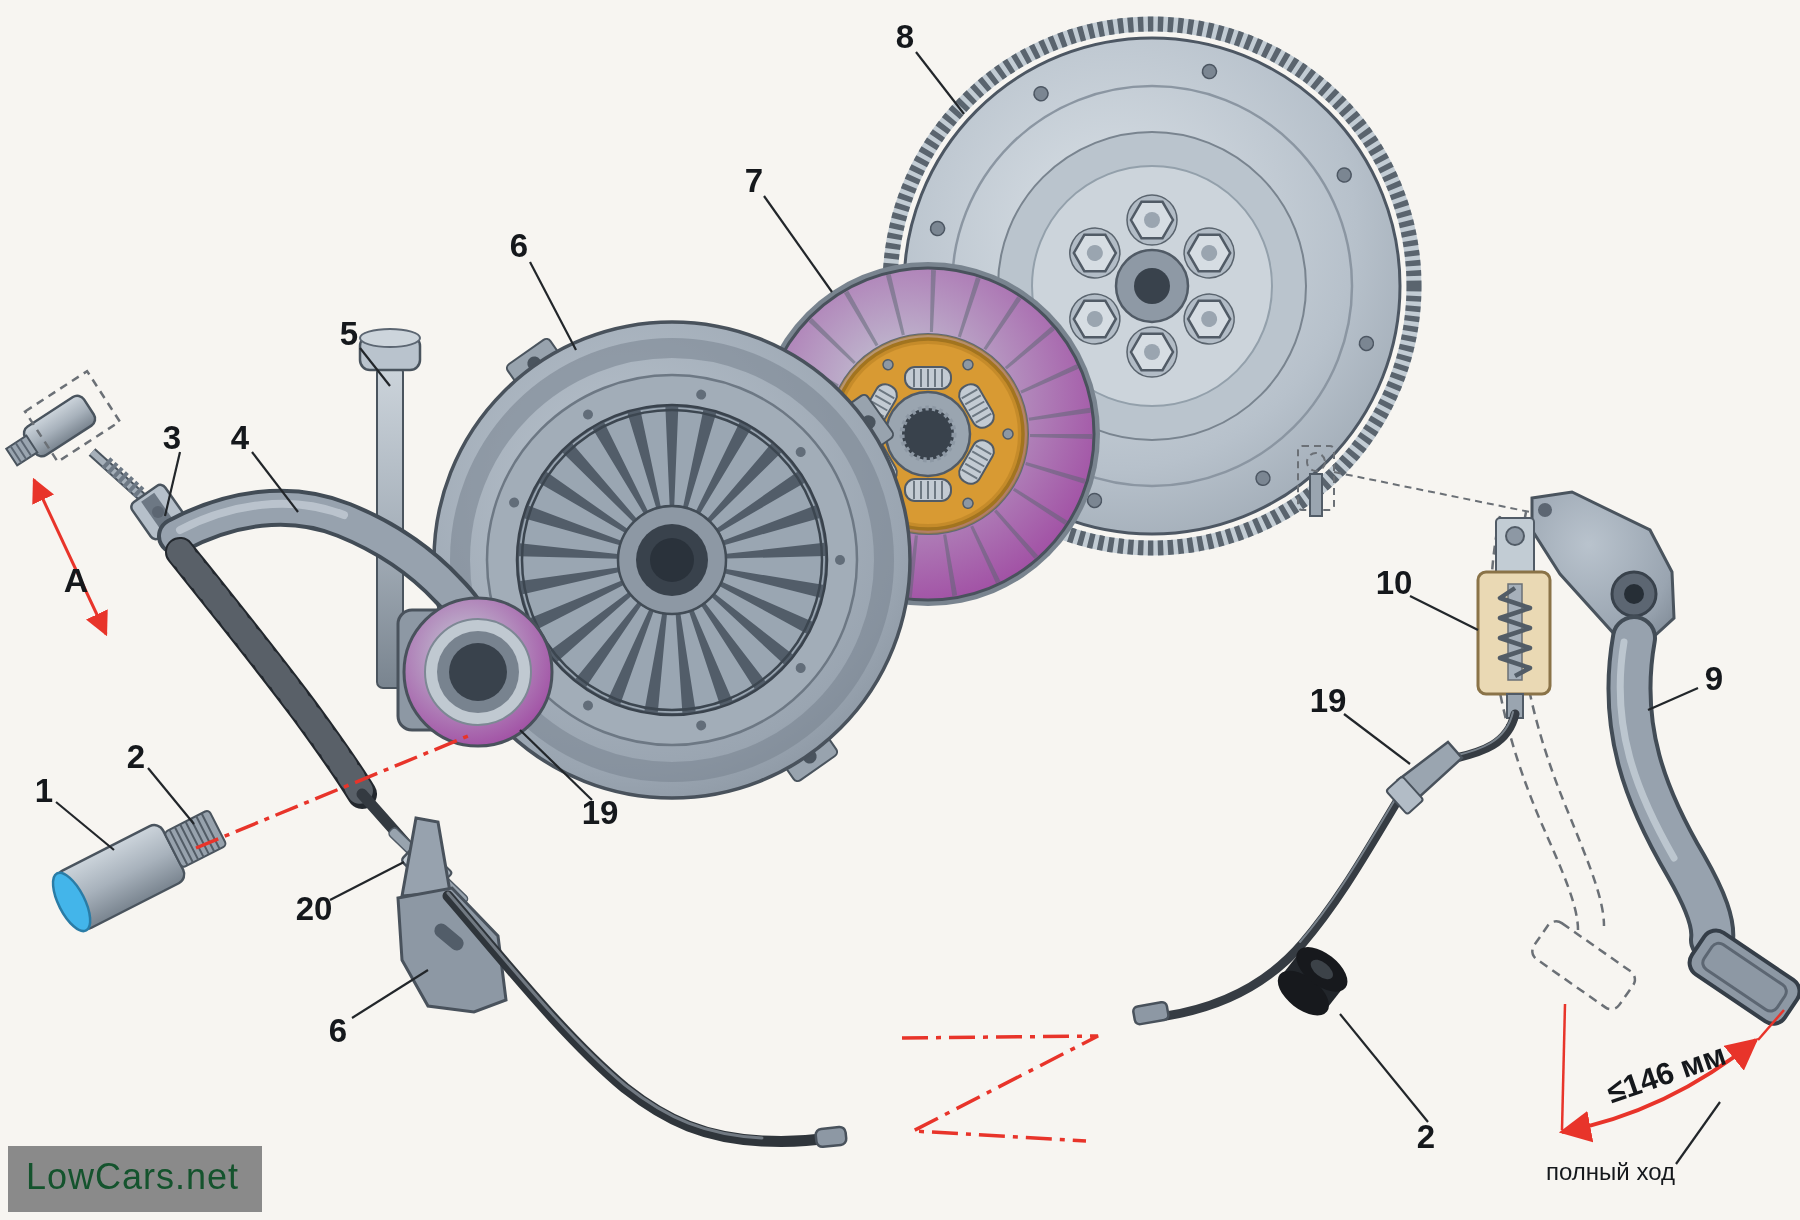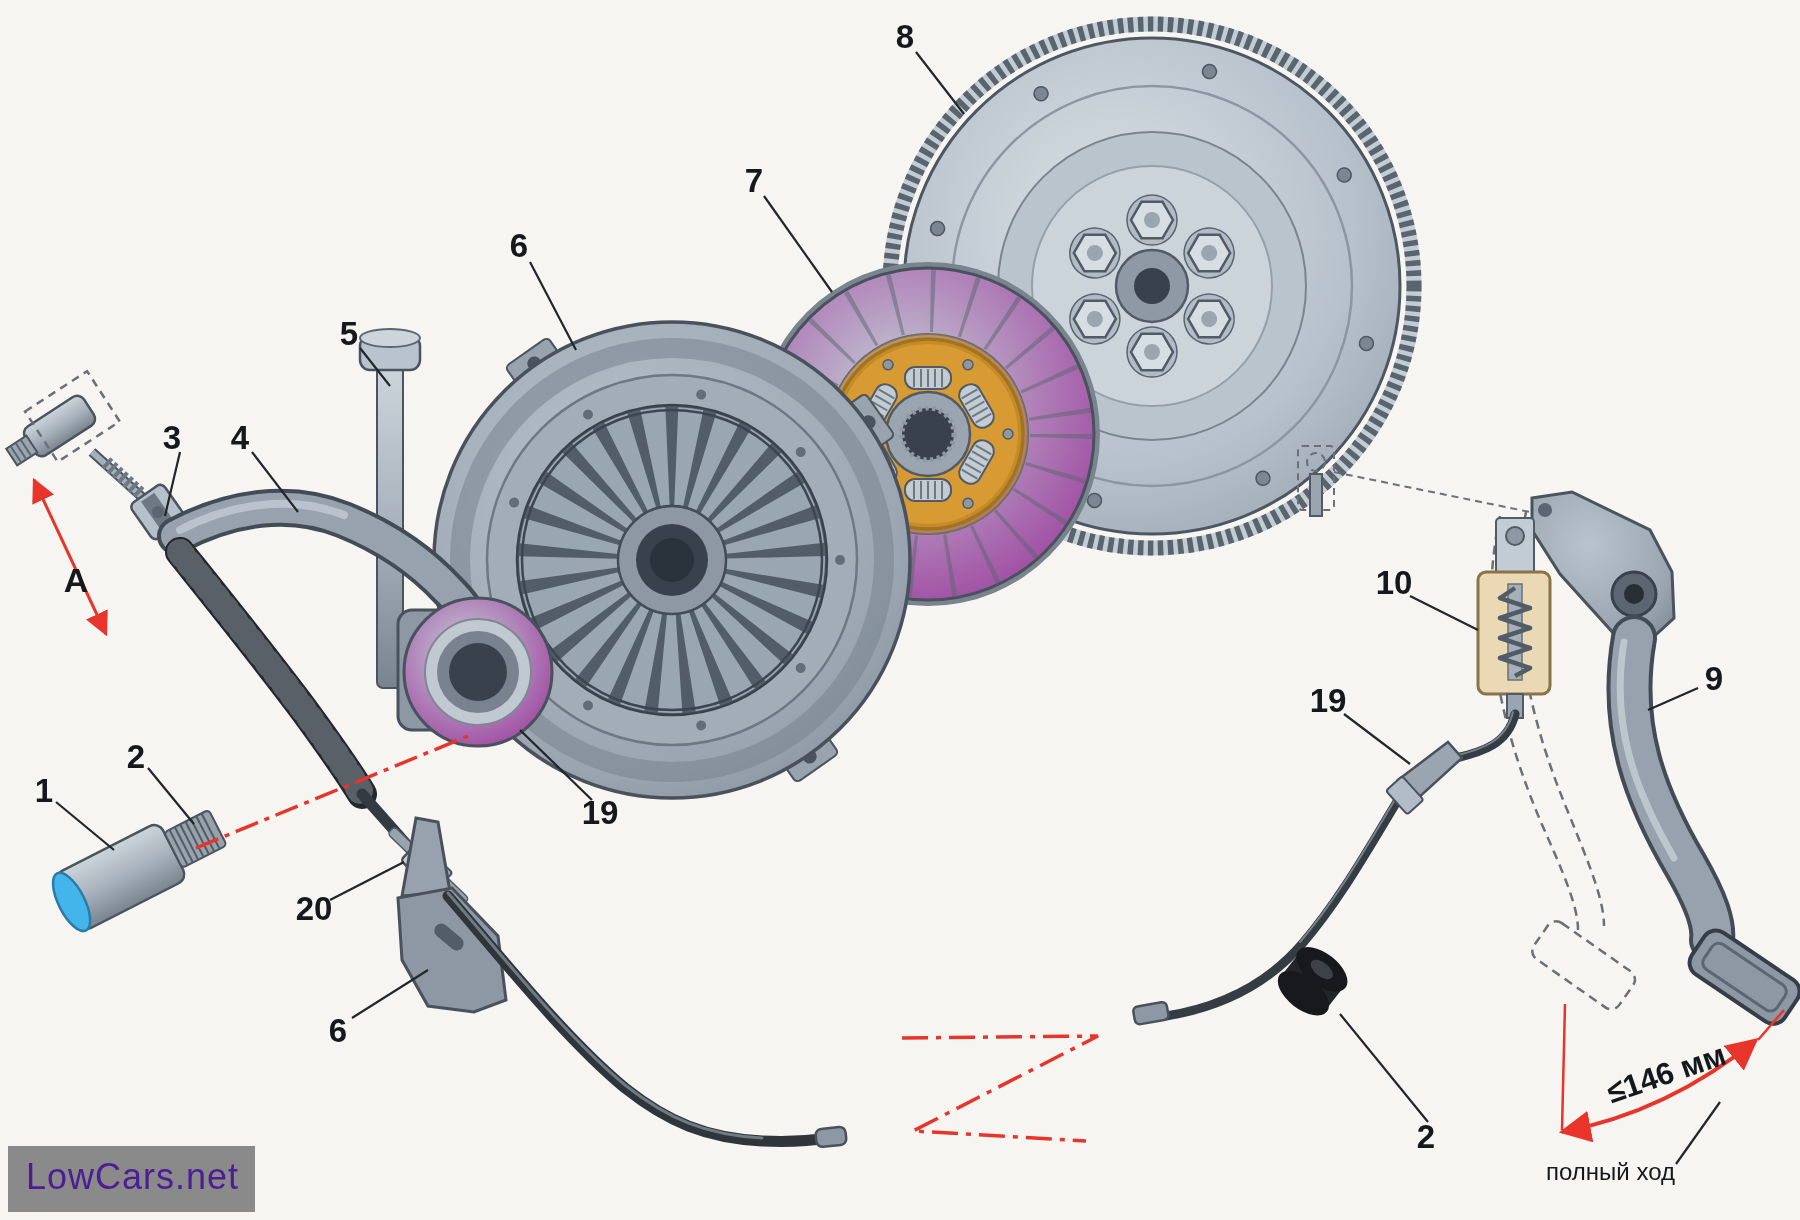--- a/index.html
+++ b/index.html
@@ -13,22 +13,22 @@
   .callout{
     position:absolute;transform:translate(-50%,-50%);
     font-weight:700;font-size:33px;color:#15181c;line-height:1;
   }
   .overlay-text{position:absolute;color:#15181c;line-height:1;white-space:nowrap;}
   .dim-letter{left:76px;top:580px;transform:translate(-50%,-50%);font-weight:700;font-size:34px;}
   .stroke-limit{left:1608px;top:1078px;font-weight:700;font-size:31px;transform:rotate(-19deg);transform-origin:left center;}
   .stroke-caption{left:1546px;top:1160px;font-size:24px;}
   .watermark{
     position:absolute;left:8px;top:1146px;
-    background:rgba(58,60,64,0.58);color:#4c1d95;
-    font-size:36px;padding:10px 16px 14px 18px;letter-spacing:1px;
+    background:rgba(58,60,64,0.58);color:#14532d;
+    font-size:36px;padding:10px 23px 14px 18px;letter-spacing:1px;
   }
 </style>
 </head>
 <body>
 
 <div class="stage">
 
 <svg width="1800" height="1220" viewBox="0 0 1800 1220">
   <defs>
     <radialGradient id="gFly" cx="0.42" cy="0.38" r="0.75">

